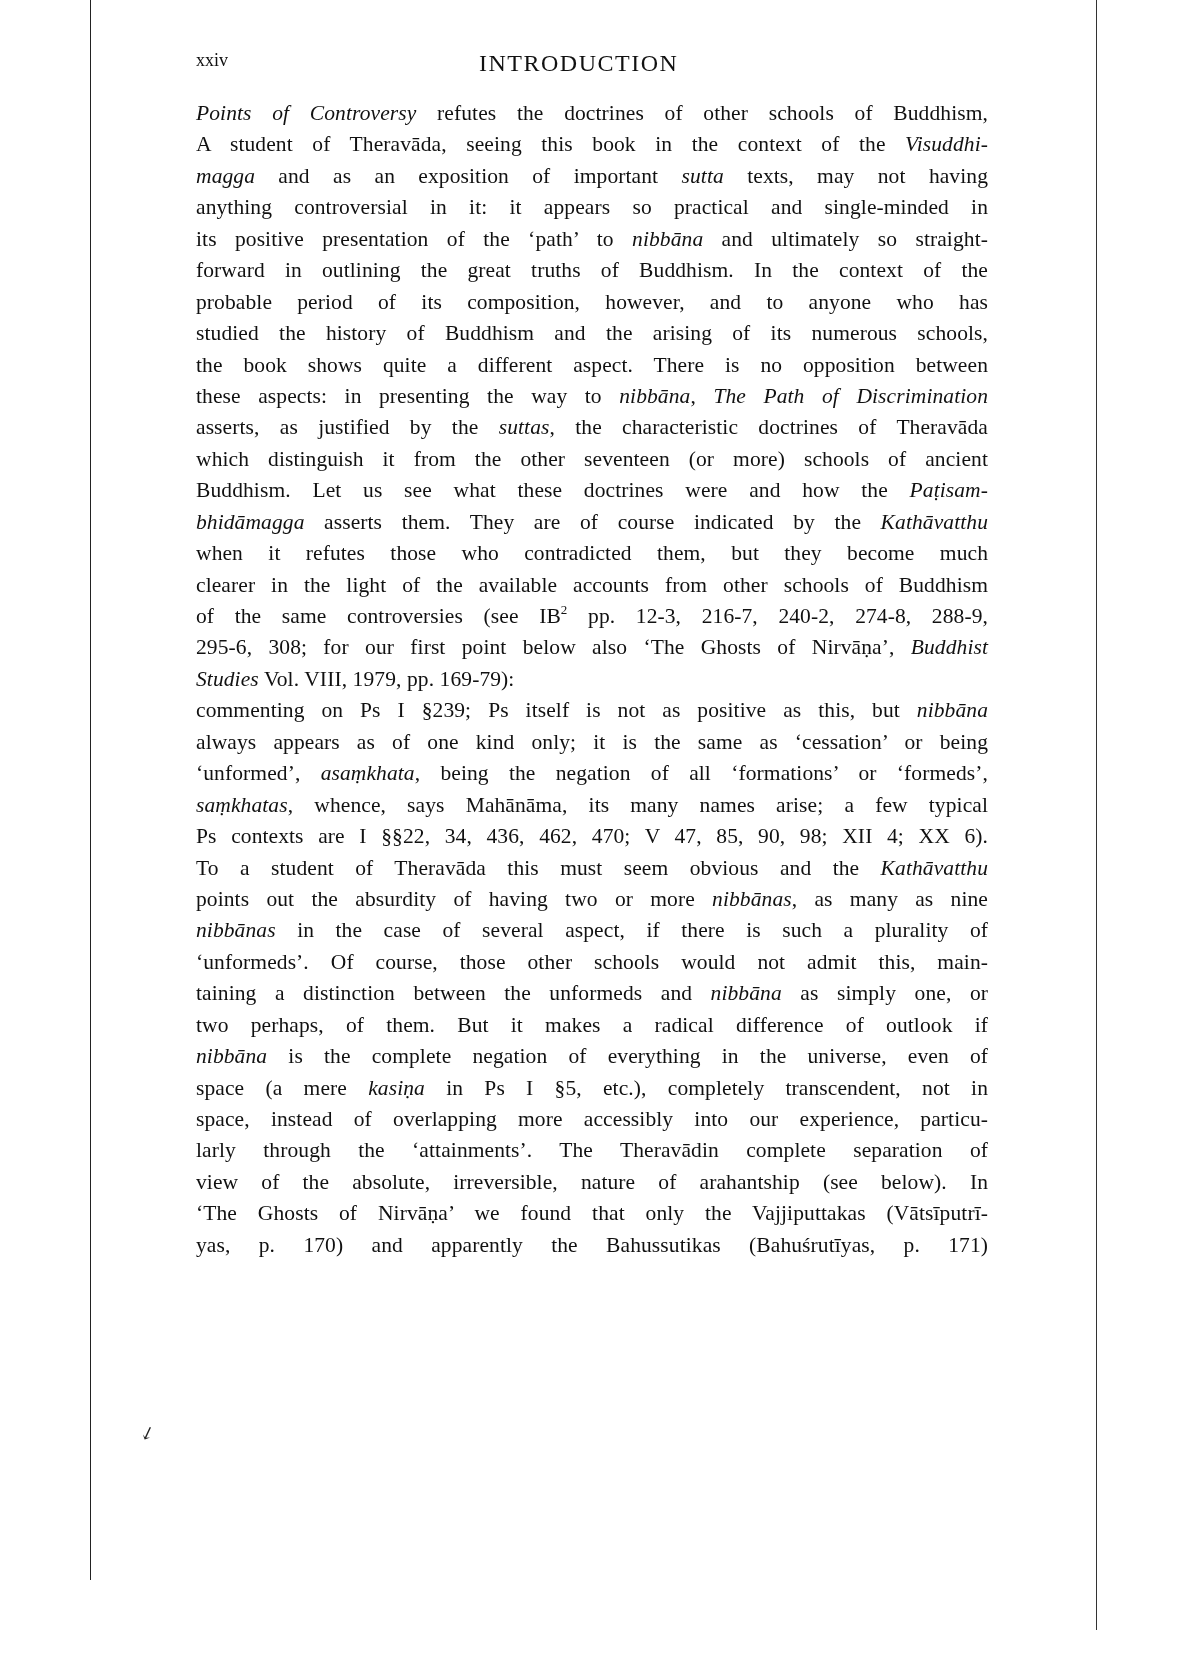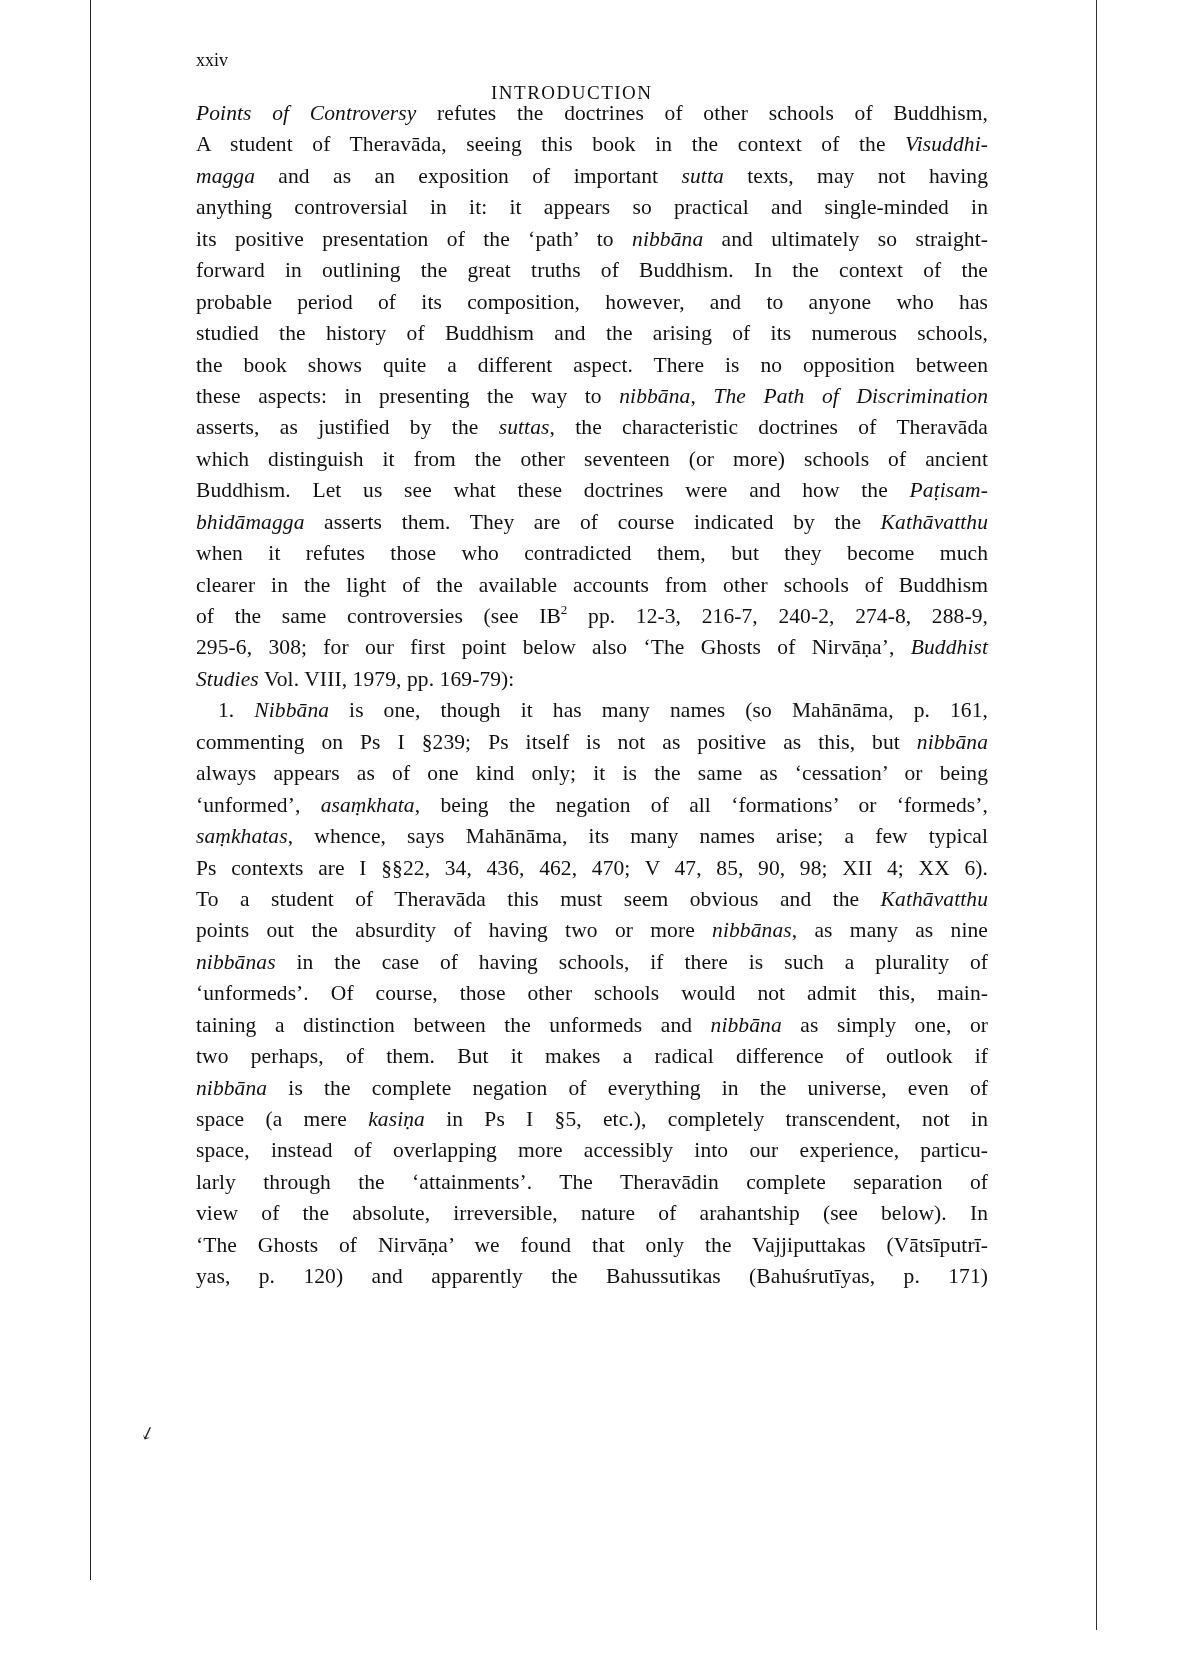--- a/index.html
+++ b/index.html
@@ -41,25 +41,24 @@
     }
     .folio {
       position: absolute;
       left: 0;
       top: 0;
       font-size: 18px;
       text-align: center;
     }
     .head-title {
       position: absolute;
-      left: 295px;
+      left: 283px;
       top: 0;
       letter-spacing: 1.5px;
-      font-size: 19px;
-      margin-top: 32px;
+      font-size: 24px;
     }
     .text-block {
       position: absolute;
       left: 196px;
       top: 98px;
       width: 792px;
     }
     .line {
       display: block;
       height: 31.45px;
@@ -108,34 +107,33 @@
     <span class="line"><span>these aspects: in presenting the way to </span><i>nibbāna</i><span>, </span><i>The Path of Discrimination</i></span>
     <span class="line"><span>asserts, as justified by the </span><i>suttas</i><span>, the characteristic doctrines of Theravāda</span></span>
     <span class="line"><span>which distinguish it from the other seventeen (or more) schools of ancient</span></span>
     <span class="line"><span>Buddhism. Let us see what these doctrines were and how the </span><i>Paṭisam-</i></span>
     <span class="line"><i>bhidāmagga</i><span> asserts them. They are of course indicated by the </span><i>Kathāvatthu</i></span>
     <span class="line"><span>when it refutes those who contradicted them, but they become much</span></span>
     <span class="line"><span>clearer in the light of the available accounts from other schools of Buddhism</span></span>
     <span class="line"><span>of the same controversies (see IB</span><sup>2</sup><span> pp. 12-3, 216-7, 240-2, 274-8, 288-9,</span></span>
     <span class="line"><span>295-6, 308; for our first point below also ‘The Ghosts of Nirvāṇa’, </span><i>Buddhist</i></span>
     <span class="line last"><i>Studies</i><span> Vol. VIII, 1979, pp. 169-79):</span></span>
-    <span class="line indent"><span>1. </span><i>Nibbāna</i><span> is one, though it has many names (so Mahānāma, p. 161,</span></span>
     <span class="line"><span>commenting on Ps I §239; Ps itself is not as positive as this, but </span><i>nibbāna</i></span>
     <span class="line"><span>always appears as of one kind only; it is the same as ‘cessation’ or being</span></span>
     <span class="line"><span>‘unformed’, </span><i>asaṃkhata</i><span>, being the negation of all ‘formations’ or ‘formeds’,</span></span>
     <span class="line"><i>saṃkhatas</i><span>, whence, says Mahānāma, its many names arise; a few typical</span></span>
     <span class="line"><span>Ps contexts are I §§22, 34, 436, 462, 470; V 47, 85, 90, 98; XII 4; XX 6).</span></span>
     <span class="line"><span>To a student of Theravāda this must seem obvious and the </span><i>Kathāvatthu</i></span>
     <span class="line"><span>points out the absurdity of having two or more </span><i>nibbānas</i><span>, as many as nine</span></span>
-    <span class="line"><i>nibbānas</i><span> in the case of having schools, if there is such a plurality of</span></span>
+    <span class="line"><i>nibbānas</i><span> in the case of several aspect, if there is such a plurality of</span></span>
     <span class="line"><span>‘unformeds’. Of course, those other schools would not admit this, main-</span></span>
     <span class="line"><span>taining a distinction between the unformeds and </span><i>nibbāna</i><span> as simply one, or</span></span>
     <span class="line"><span>two perhaps, of them. But it makes a radical difference of outlook if</span></span>
     <span class="line"><i>nibbāna</i><span> is the complete negation of everything in the universe, even of</span></span>
     <span class="line"><span>space (a mere </span><i>kasiṇa</i><span> in Ps I §5, etc.), completely transcendent, not in</span></span>
     <span class="line"><span>space, instead of overlapping more accessibly into our experience, particu-</span></span>
     <span class="line"><span>larly through the ‘attainments’. The Theravādin complete separation of</span></span>
     <span class="line"><span>view of the absolute, irreversible, nature of arahantship (see below). In</span></span>
     <span class="line"><span>‘The Ghosts of Nirvāṇa’ we found that only the Vajjiputtakas (Vātsīputrī-</span></span>
-    <span class="line"><span>yas, p. 120) and apparently the Bahussutikas (Bahuśrutīyas, p. 171)</span></span>
+    <span class="line"><span>yas, p. 170) and apparently the Bahussutikas (Bahuśrutīyas, p. 171)</span></span>
   </div>
 
 <span class="stray-mark" style="left:140px; top:1422px; transform:rotate(-20deg);">↙</span>
 
 </body></html>

